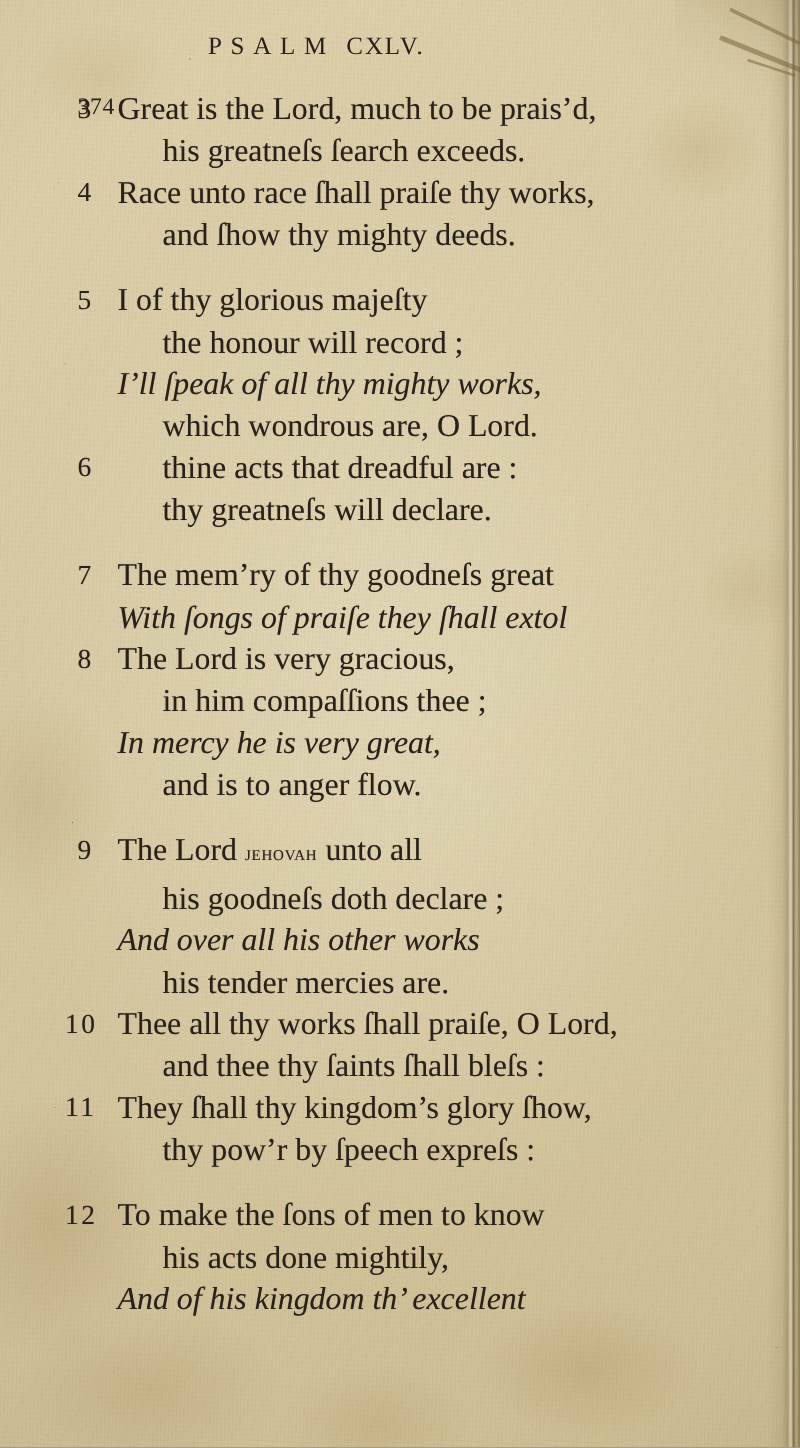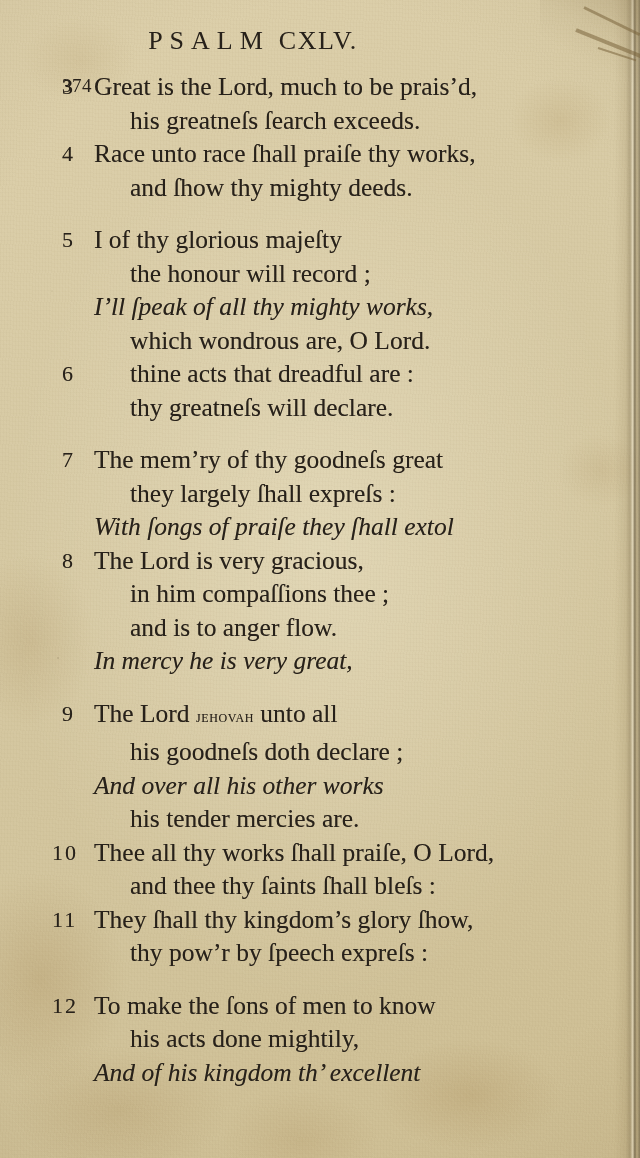--- a/index.html
+++ b/index.html
@@ -106,21 +106,21 @@
     left: 62px; top: 6px;
     font-size: 19px;
     letter-spacing: 0.5px;
     margin-top: 47px;
   }
   .psalm-title {
     position: absolute;
     left: 0; right: 0; top: 4px;
     text-align: center;
     padding-right: 134px;
-    font-size: 26px;
+    font-size: 20px;
   }
   .psalm-title .word {
     letter-spacing: 7px;
   }
   .psalm-title .num {
     letter-spacing: 1.5px;
     margin-left: 9px;
   }
 
   
@@ -201,28 +201,27 @@
           <div class="line ind-2"><span>I’ll ſpeak of all thy mighty works,</span></div>
           <div class="line ind-1"><span>which wondrous are, O Lord.</span></div>
         </div>
         <div class="stanza">
           <div class="line ind-0"><span class="vnum">6</span></div>
           <div class="line ind-1"><span>thine acts that dreadful are :</span></div>
           <div class="line ind-1"><span>thy greatneſs will declare.</span></div>
         </div>
         <div class="stanza gap-before">
           <div class="line ind-0"><span class="vnum">7</span><span>The mem’ry of thy goodneſs great</span></div>
-          <div class="line ind-1"><span>they largely ſhall expreſs :</span></div>
           <div class="line ind-2"><span>With ſongs of praiſe they ſhall extol</span></div>
         </div>
         <div class="stanza">
           <div class="line ind-0"><span class="vnum">8</span><span>The Lord is very gracious,</span></div>
           <div class="line ind-1"><span>in him compaſſions thee ;</span></div>
+          <div class="line ind-2"><span>In mercy he is very great,</span></div>
           <div class="line ind-1"><span>and is to anger flow.</span></div>
-          <div class="line ind-2"><span>In mercy he is very great,</span></div>
         </div>
         <div class="stanza gap-before">
           <div class="line ind-0"><span class="vnum">9</span><span>The Lord </span><span class="smallcaps">JEHOVAH</span><span> unto all</span></div>
           <div class="line ind-1"><span>his goodneſs doth declare ;</span></div>
           <div class="line ind-2"><span>And over all his other works</span></div>
           <div class="line ind-1"><span>his tender mercies are.</span></div>
         </div>
         <div class="stanza">
           <div class="line ind-0"><span class="vnum two-digit">10</span><span>Thee all thy works ſhall praiſe, O Lord,</span></div>
           <div class="line ind-1"><span>and thee thy ſaints ſhall bleſs :</span></div>

